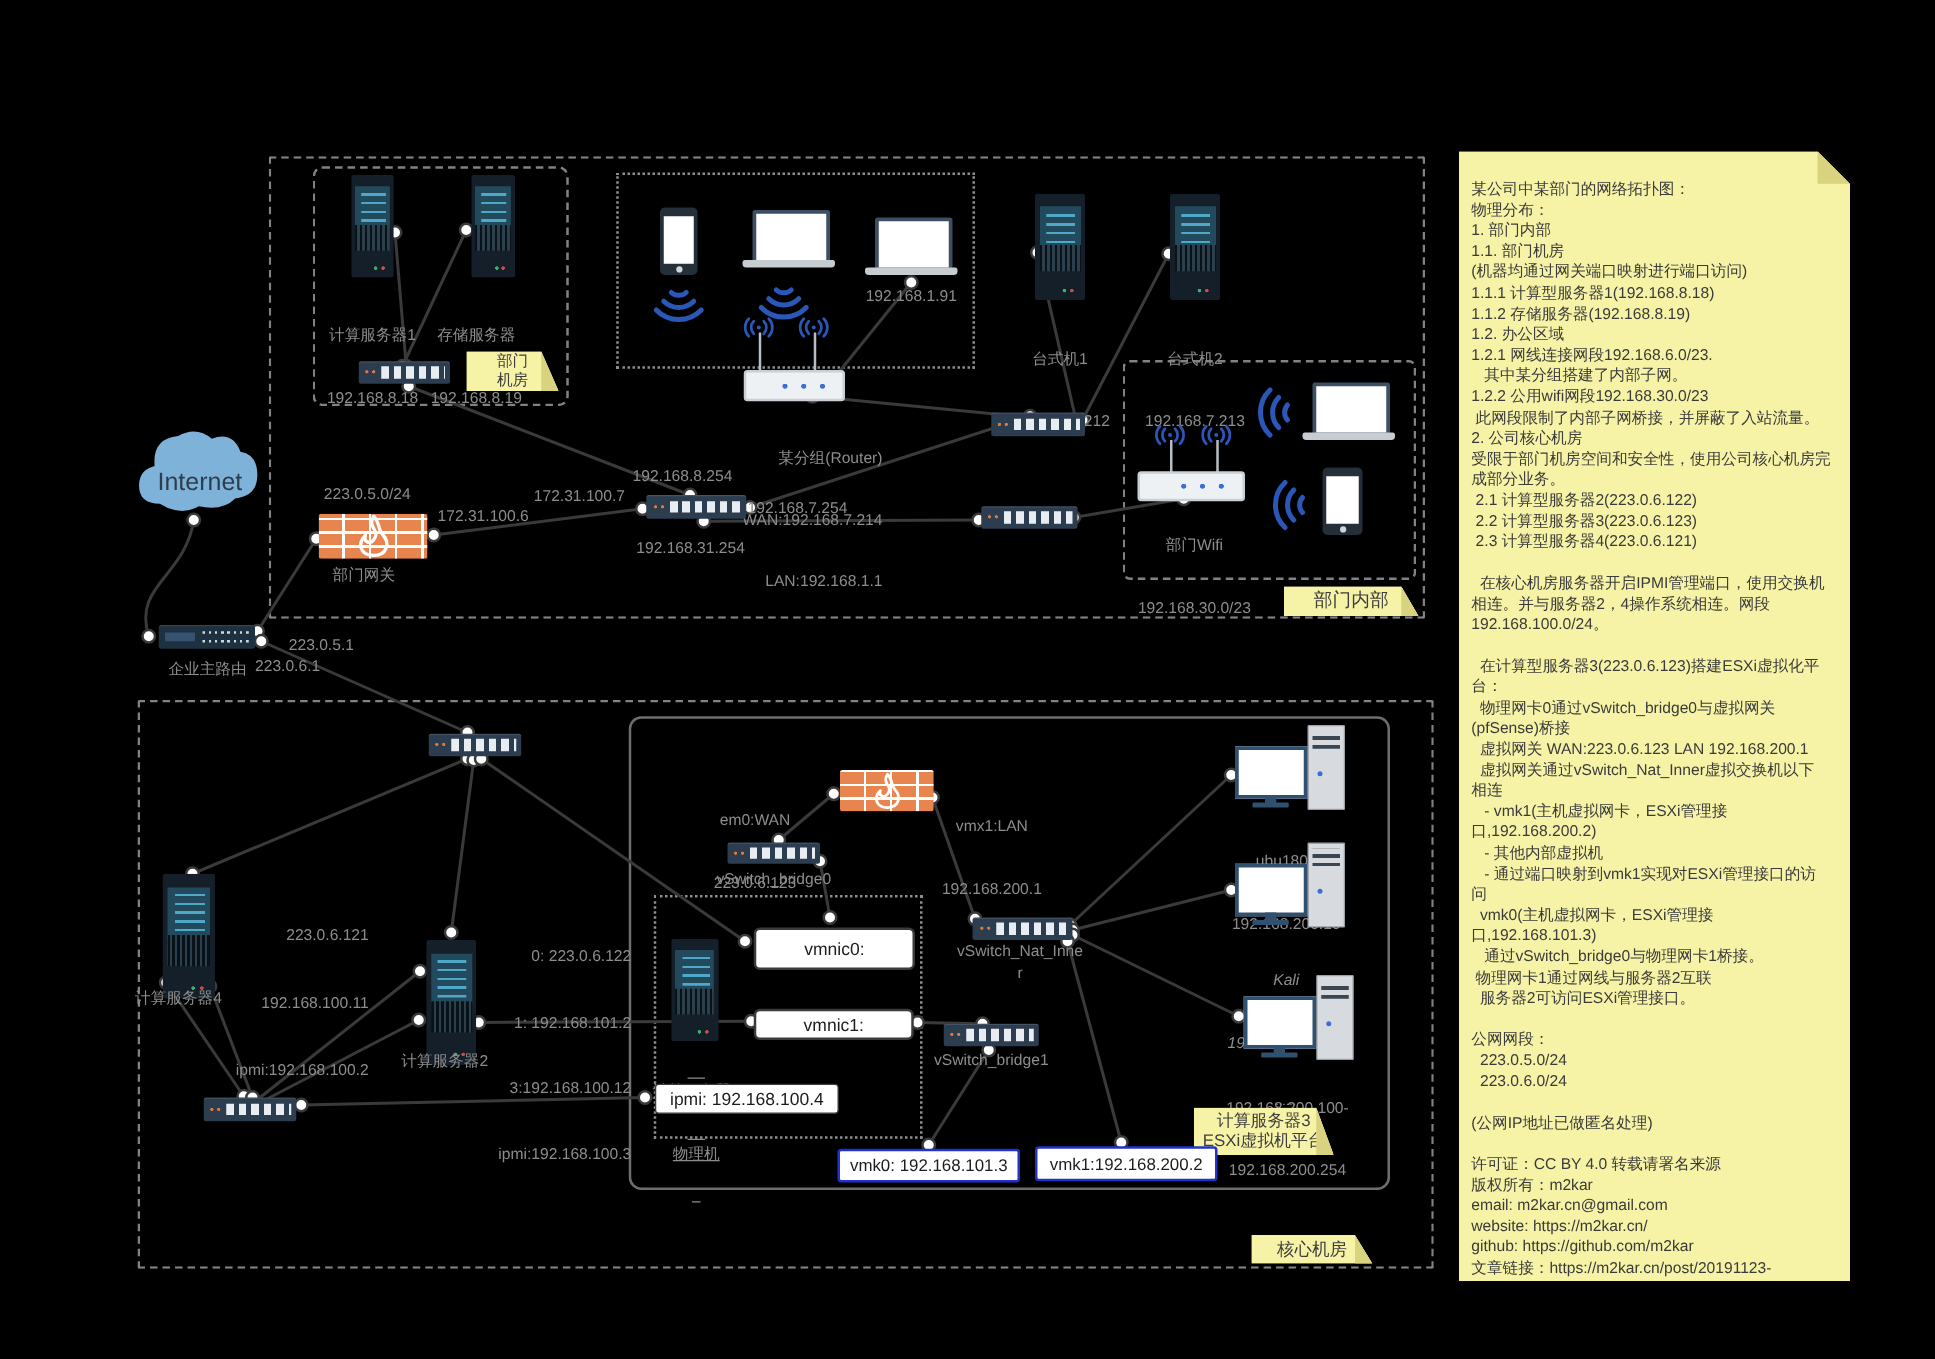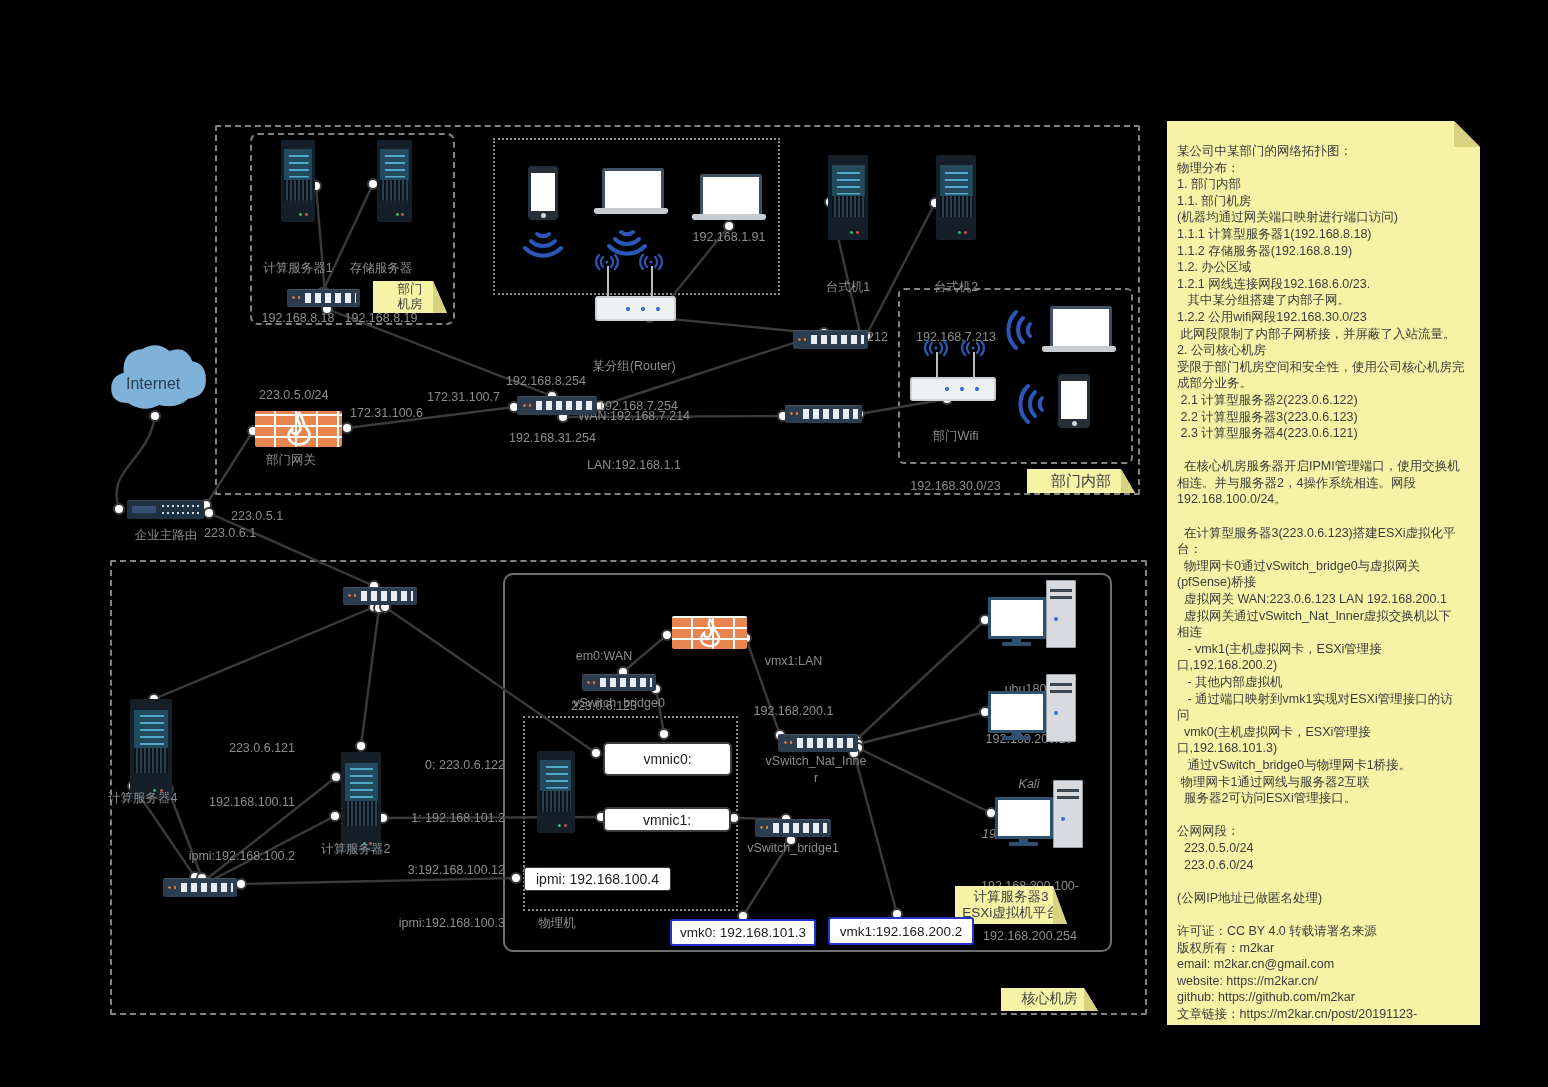--- a/index.html
+++ b/index.html
@@ -84,21 +84,21 @@
      background:#3a6fd8;}
   .vm .vm-mon{position:absolute;left:0;top:17px;width:52px;height:36px;background:#fff;
      border:3px solid #30506f;}
   .vm .vm-stem{position:absolute;left:24px;top:56px;width:9px;height:7px;background:#30506f;}
   .vm .vm-base{position:absolute;left:14px;top:62px;width:29px;height:4px;background:#30506f;border-radius:1px;}
   
   .wbox{position:absolute;background:#fff;border:2px solid #3b3b3b;border-radius:5px;color:#1c1c1c;
         font-size:14px;display:flex;align-items:center;justify-content:center;white-space:pre;}
   .wbox.blue{border-color:#2233cc;border-radius:3px;}
   
-  .cloudtxt{position:absolute;color:#2c3d4e;font-size:16px;}
+  .cloudtxt{position:absolute;color:#2c3d4e;font-size:20px;}
   
   #edges{position:absolute;left:0;top:0;}
   #edges line,#edges path.edge{stroke:#3a3a3a;stroke-width:2.4;fill:none;}
   #edges circle.dot{fill:#fff;stroke:#3a3a3a;stroke-width:2;}
   .bluearc{stroke:#2b57b8;fill:none;stroke-linecap:round;}
 </style>
 </head>
 <body>
 
 <div id="stage">
@@ -283,21 +283,21 @@
 
   <div class="antstick" style="left:607px;top:266px;height:31px;"></div>
   <div class="antstick" style="left:651px;top:266px;height:31px;"></div>
   <svg class="abs" style="left:594px;top:252px;" width="26" height="20" viewBox="0 0 26 20">
       <use href="#antsym"></use>
     </svg>
   <svg class="abs" style="left:638px;top:252px;" width="26" height="20" viewBox="0 0 26 20">
       <use href="#antsym"></use>
     </svg>
   <div class="wr" style="left:595px;top:296px;width:77px;height:21px;"></div>
-  <div class="lbl c" style="left:562px;top:325px;width:144px;">
+  <div class="lbl c" style="left:562px;top:325px;width:144px;text-align:right;">
     <div>某分组(Router)</div>
     <div>WAN:192.168.7.214</div>
     <div>LAN:192.168.1.1</div>
   </div>
 
   <div class="tower" style="left:828px;top:155px;width:40px;height:85px;"></div>
   <div class="tower" style="left:936px;top:155px;width:40px;height:85px;"></div>
   <div class="lbl c" style="left:798px;top:246px;width:100px;">
     <div>台式机1</div>
     <div>192.168.7.212</div>
@@ -376,21 +376,21 @@
   </div>
   <div class="lbl c" style="left:741px;top:620px;width:105px;">
     <div>vmx1:LAN</div>
     <div>192.168.200.1</div>
   </div>
 
   <div class="sw" style="left:582px;top:674px;width:74px;height:17px;"></div>
   <div class="lbl c" style="left:566px;top:695px;width:106px;">vSwitch_bridge0</div>
 
   <div class="tower" style="left:537px;top:751px;width:38px;height:82px;"></div>
-  <div class="lbl c" style="left:517px;top:832px;width:80px;">
+  <div class="lbl c" style="left:517px;top:832px;width:80px;text-decoration:underline;">
     <div>计算服务器3</div>
     <div>物理机</div>
   </div>
   <div class="wbox" style="left:603px;top:742px;width:125px;height:30px;">vmnic0:</div>
   <div class="wbox" style="left:603px;top:807px;width:124px;height:21px;">vmnic1:</div>
   <div class="wbox" style="left:524px;top:867px;width:145px;height:22px;border-width:1.5px;border-radius:3px;">ipmi: 192.168.100.4</div>
 
   <div class="sw" style="left:778px;top:734px;width:80px;height:18px;"></div>
   <div class="lbl c" style="left:758px;top:753px;width:116px;">vSwitch_Nat_Inne
 r</div>
@@ -432,21 +432,21 @@
 
   <div class="stick" style="left:955px;top:886px;width:112px;height:38px;font-size:13.5px;">
     <span>计算服务器3
 ESXi虚拟机平台</span>
     <i class="fold"></i>
   </div>
 
   <div class="wbox blue" style="left:670px;top:919px;width:142px;height:23px;font-size:13.5px;">vmk0: 192.168.101.3</div>
   <div class="wbox blue" style="left:828px;top:917px;width:142px;height:24px;font-size:13.5px;">vmk1:192.168.200.2</div>
 
-  <div class="stick" style="left:1001px;top:988px;width:97px;height:23px;font-family:Liberation Serif, serif;">
+  <div class="stick" style="left:1001px;top:988px;width:97px;height:23px;">
     <span>核心机房</span>
     <i class="fold"></i>
   </div>
 
   <div class="note" style="left:1167px;top:121px;width:313px;height:904px;">
     <i class="fold"></i>
     <div class="ntext">某公司中某部门的网络拓扑图：
 物理分布：
 1. 部门内部
 1.1. 部门机房

